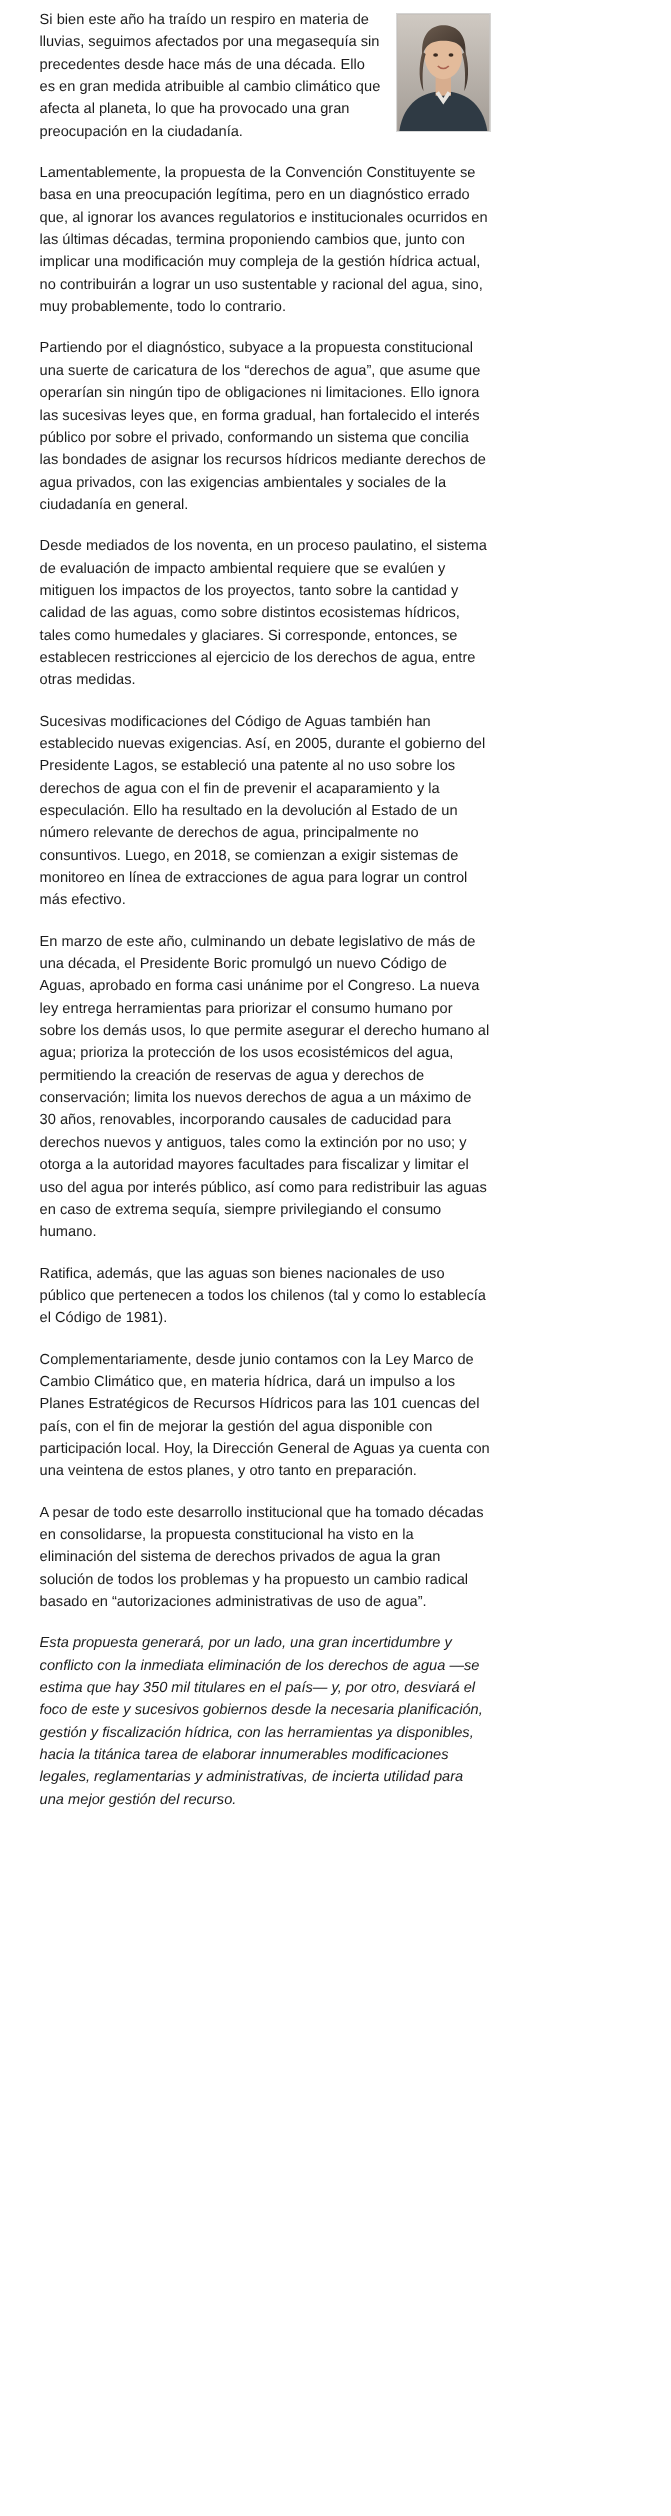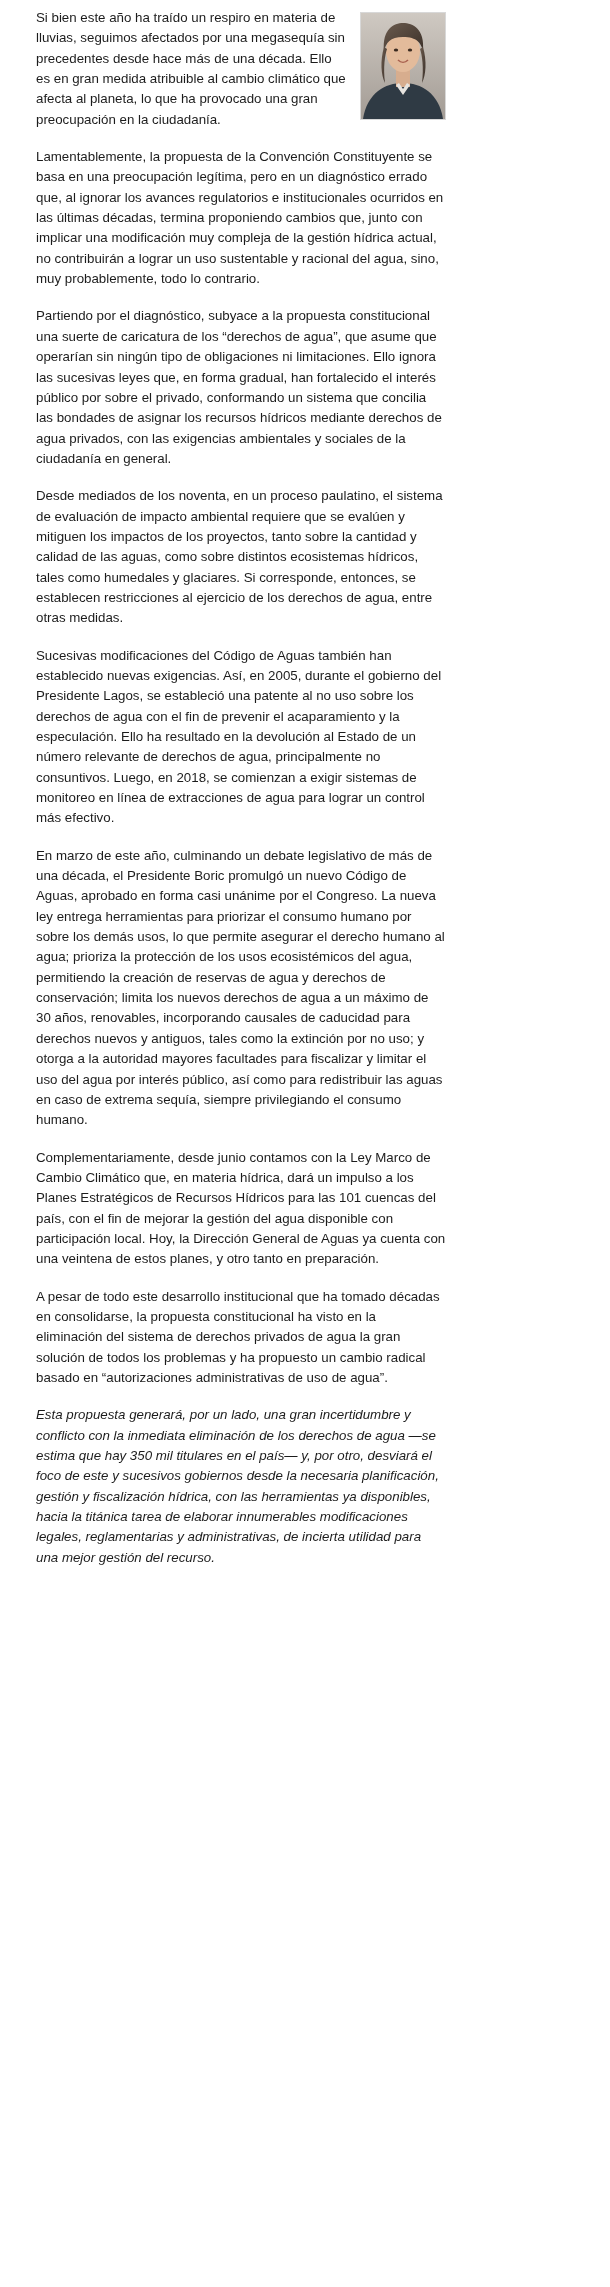--- a/index.html
+++ b/index.html
@@ -93,18 +93,19 @@
         <path d="M35 72 L42 82 L49 72 L46 70 L42 76 L38 70 Z" fill="#e7e4df"></path>
       </svg>
     </figure>
 
     <p>Si bien este año ha traído un respiro en materia de lluvias, seguimos afectados por una megasequía sin precedentes desde hace más de una década. Ello es en gran medida atribuible al cambio climático que afecta al planeta, lo que ha provocado una gran preocupación en la ciudadanía.</p>
     <p>Lamentablemente, la propuesta de la Convención Constituyente se basa en una preocupación legítima, pero en un diagnóstico errado que, al ignorar los avances regulatorios e institucionales ocurridos en las últimas décadas, termina proponiendo cambios que, junto con implicar una modificación muy compleja de la gestión hídrica actual, no contribuirán a lograr un uso sustentable y racional del agua, sino, muy probablemente, todo lo contrario.</p>
     <p>Partiendo por el diagnóstico, subyace a la propuesta constitucional una suerte de caricatura de los “derechos de agua”, que asume que operarían sin ningún tipo de obligaciones ni limitaciones. Ello ignora las sucesivas leyes que, en forma gradual, han fortalecido el interés público por sobre el privado, conformando un sistema que concilia las bondades de asignar los recursos hídricos mediante derechos de agua privados, con las exigencias ambientales y sociales de la ciudadanía en general.</p>
     <p>Desde mediados de los noventa, en un proceso paulatino, el sistema de evaluación de impacto ambiental requiere que se evalúen y mitiguen los impactos de los proyectos, tanto sobre la cantidad y calidad de las aguas, como sobre distintos ecosistemas hídricos, tales como humedales y glaciares. Si corresponde, entonces, se establecen restricciones al ejercicio de los derechos de agua, entre otras medidas.</p>
     <p>Sucesivas modificaciones del Código de Aguas también han establecido nuevas exigencias. Así, en 2005, durante el gobierno del Presidente Lagos, se estableció una patente al no uso sobre los derechos de agua con el fin de prevenir el acaparamiento y la especulación. Ello ha resultado en la devolución al Estado de un número relevante de derechos de agua, principalmente no consuntivos. Luego, en 2018, se comienzan a exigir sistemas de monitoreo en línea de extracciones de agua para lograr un control más efectivo.</p>
     <p>En marzo de este año, culminando un debate legislativo de más de una década, el Presidente Boric promulgó un nuevo Código de Aguas, aprobado en forma casi unánime por el Congreso. La nueva ley entrega herramientas para priorizar el consumo humano por sobre los demás usos, lo que permite asegurar el derecho humano al agua; prioriza la protección de los usos ecosistémicos del agua, permitiendo la creación de reservas de agua y derechos de conservación; limita los nuevos derechos de agua a un máximo de 30 años, renovables, incorporando causales de caducidad para derechos nuevos y antiguos, tales como la extinción por no uso; y otorga a la autoridad mayores facultades para fiscalizar y limitar el uso del agua por interés público, así como para redistribuir las aguas en caso de extrema sequía, siempre privilegiando el consumo humano.</p>
+    <p>Ratifica, además, que las aguas son bienes nacionales de uso público que pertenecen a todos los chilenos (tal y como lo establecía el Código de 1981).</p>
     <p>Complementariamente, desde junio contamos con la Ley Marco de Cambio Climático que, en materia hídrica, dará un impulso a los Planes Estratégicos de Recursos Hídricos para las 101 cuencas del país, con el fin de mejorar la gestión del agua disponible con participación local. Hoy, la Dirección General de Aguas ya cuenta con una veintena de estos planes, y otro tanto en preparación.</p>
     <p>A pesar de todo este desarrollo institucional que ha tomado décadas en consolidarse, la propuesta constitucional ha visto en la eliminación del sistema de derechos privados de agua la gran solución de todos los problemas y ha propuesto un cambio radical basado en “autorizaciones administrativas de uso de agua”.</p>
     <p>Esta propuesta generará, por un lado, una gran incertidumbre y conflicto con la inmediata eliminación de los derechos de agua —se estima que hay 350 mil titulares en el país— y, por otro, desviará el foco de este y sucesivos gobiernos desde la necesaria planificación, gestión y fiscalización hídrica, con las herramientas ya disponibles, hacia la titánica tarea de elaborar innumerables modificaciones legales, reglamentarias y administrativas, de incierta utilidad para una mejor gestión del recurso.</p>
 
   </div>
 </div>
 
 </body></html>

